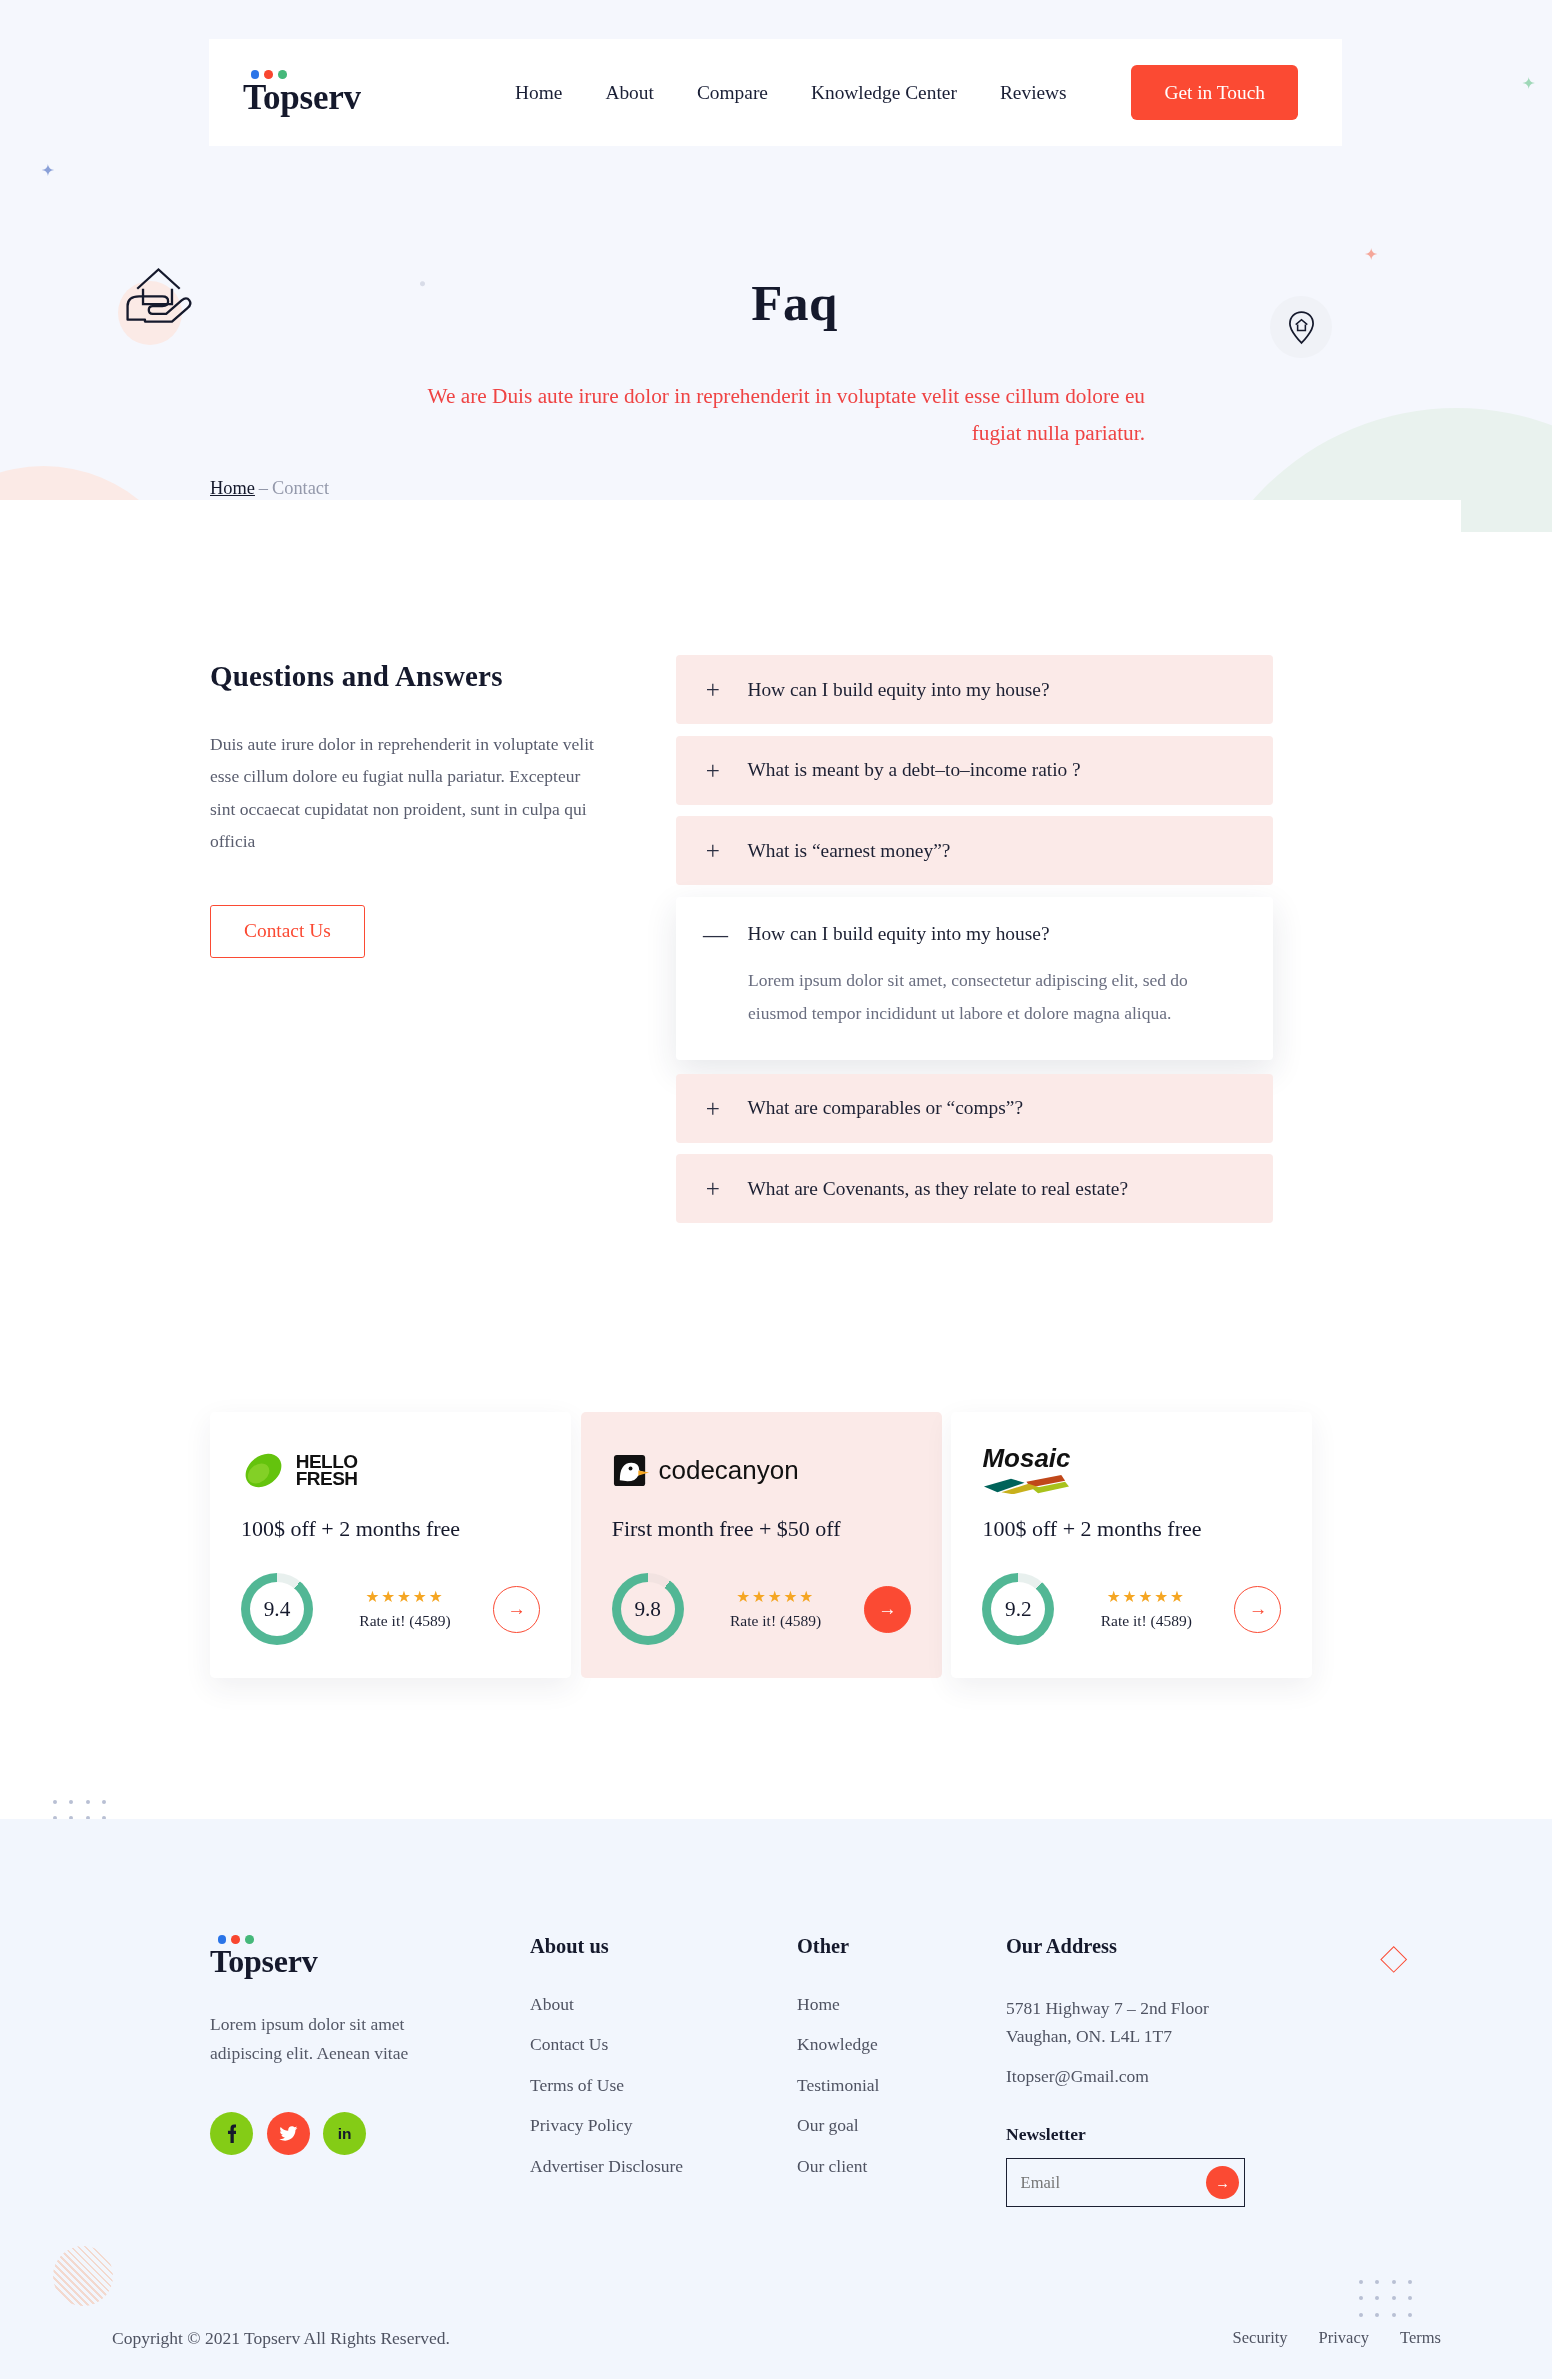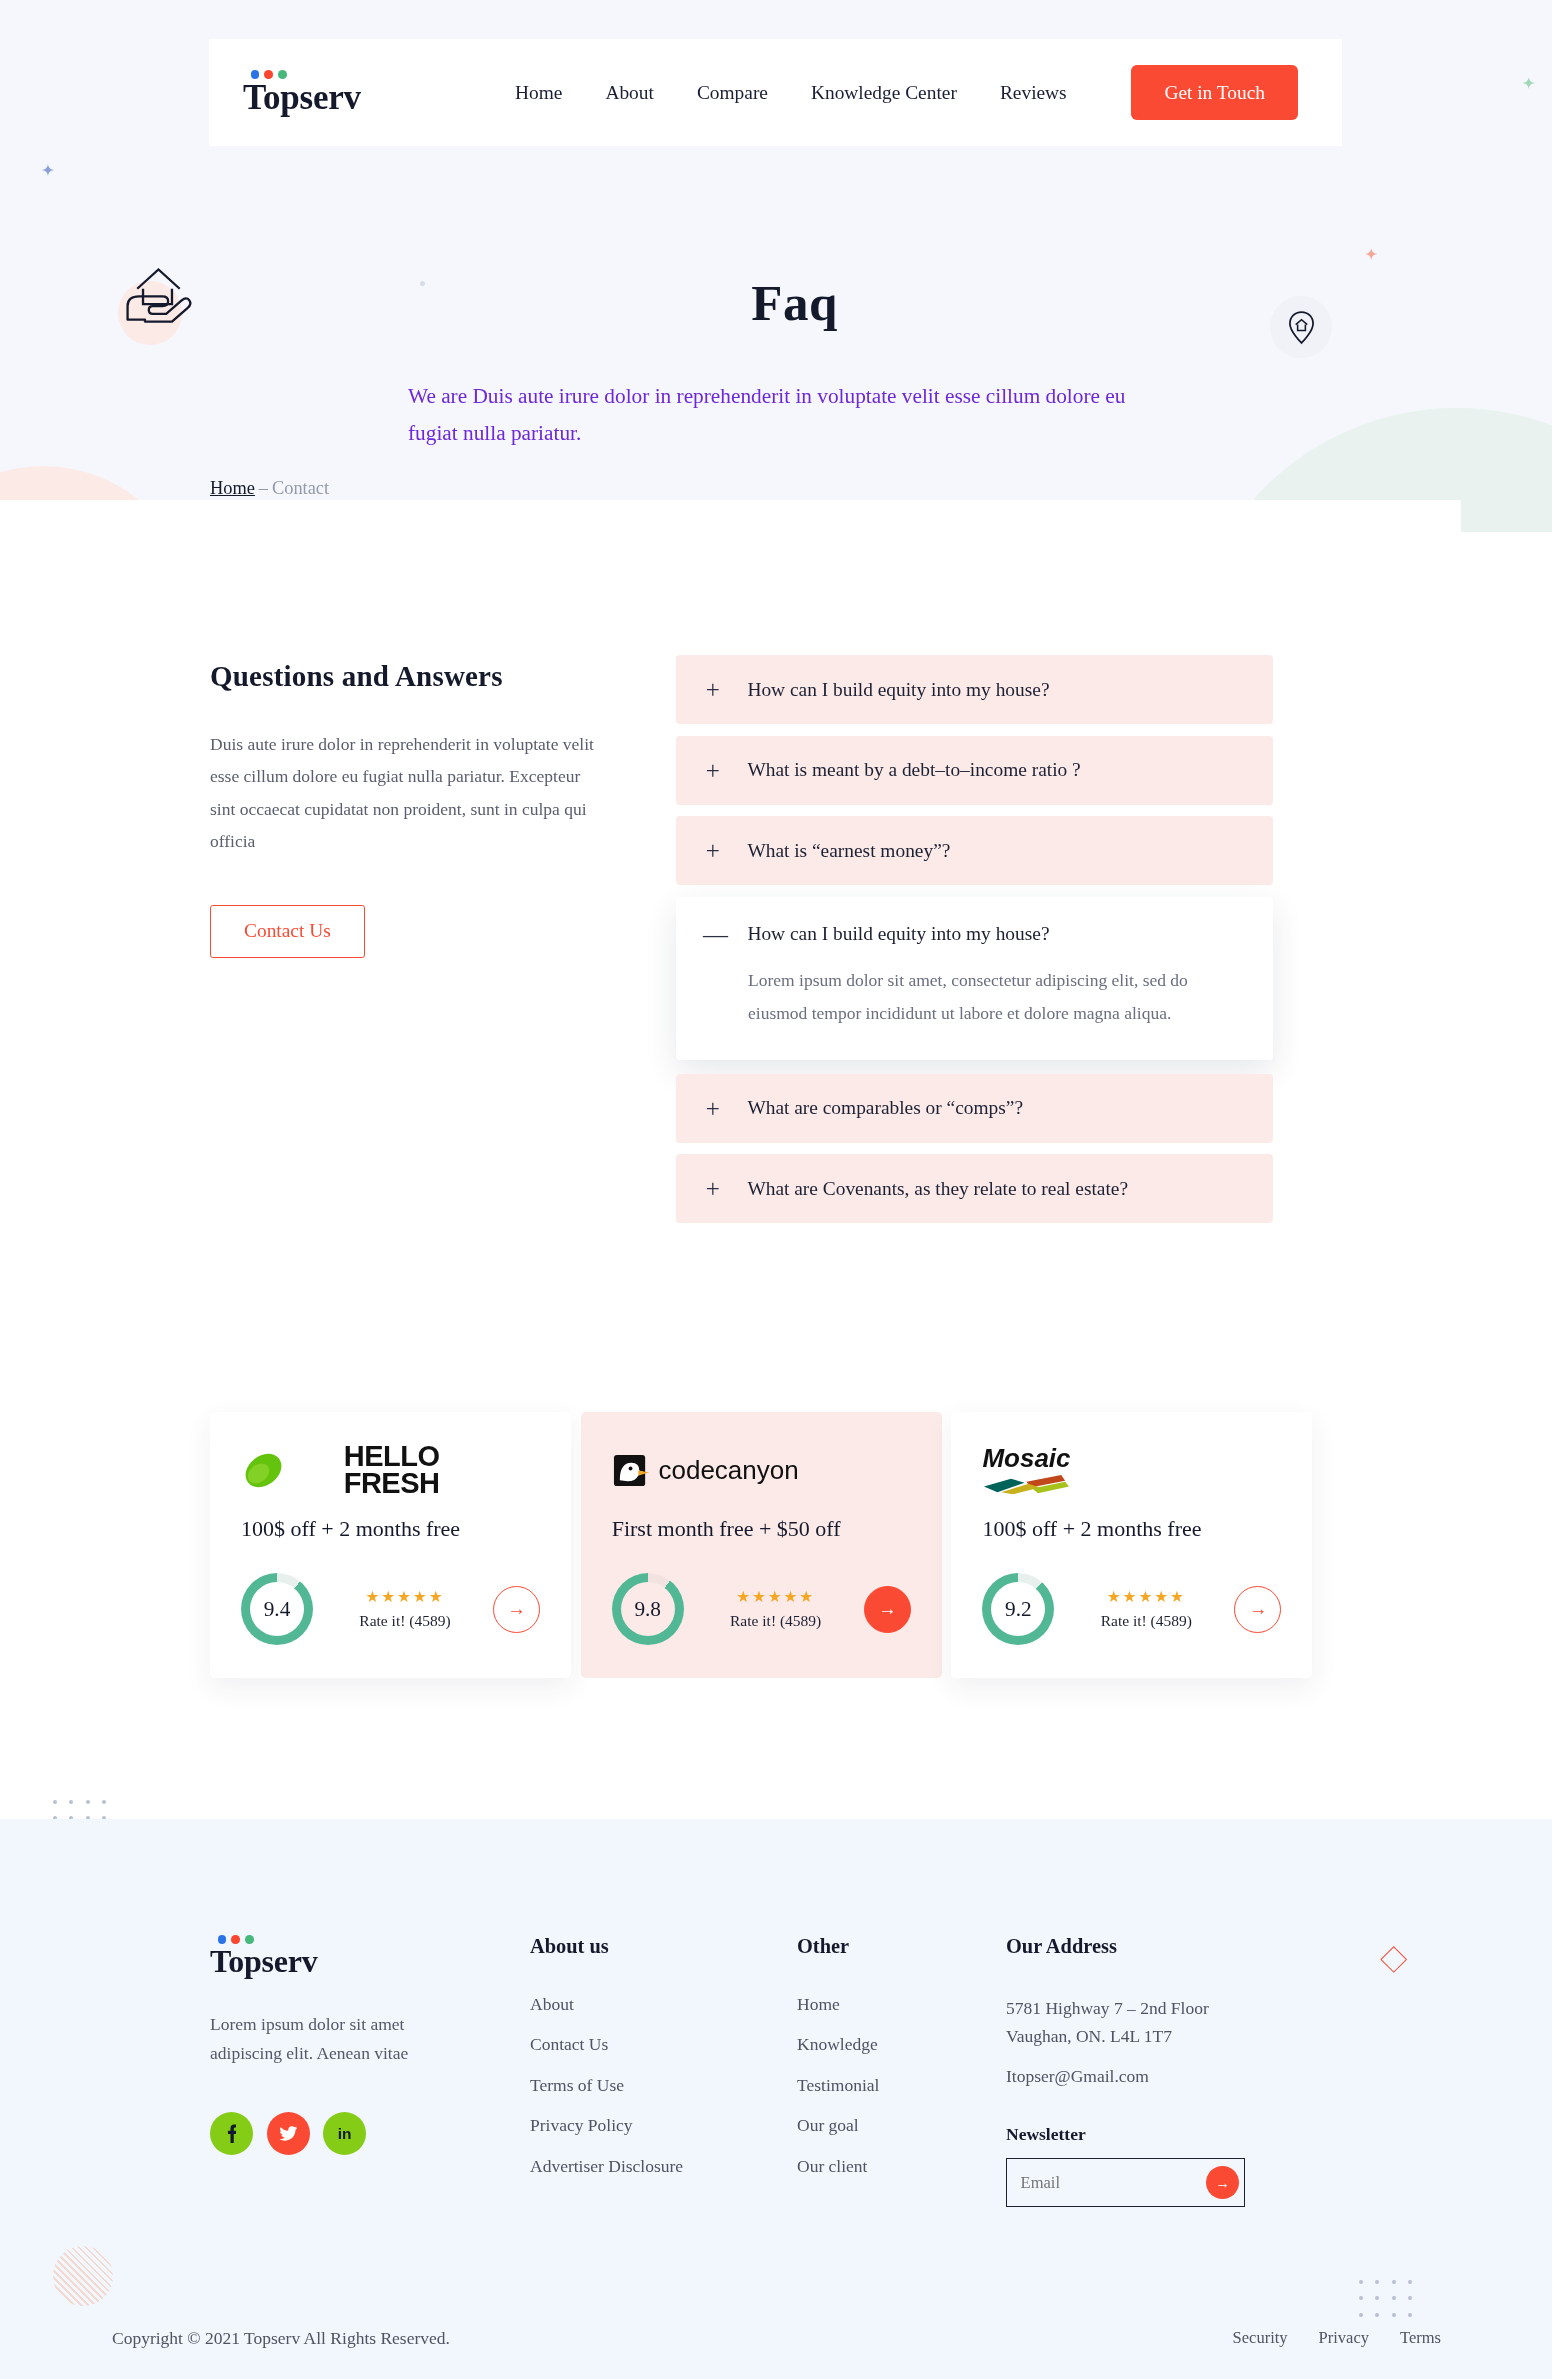--- a/index.html
+++ b/index.html
@@ -100,24 +100,24 @@
     color: #15192c;
     letter-spacing: 0.5px;
     padding-left: 36px;
   }
   .hero-sub {
     position: absolute;
     top: 378px;
     left: 50%;
     transform: translateX(-50%);
     width: 737px;
-    text-align: left;
+    text-align: right;
     font-size: 21.3px;
     line-height: 1.75;
-    color: #6d28d9;
+    color: #ef4444;
   }
   .breadcrumb {
     position: absolute;
     top: 478px;
     left: 210px;
     font-size: 18.4px;
   }
   .breadcrumb .bc-home { color: #15192c; }
   .breadcrumb .bc-sep  { color: #8e93a6; margin: 0 3.9px; }
   .breadcrumb .bc-cur  { color: #9499ab; }
@@ -496,21 +496,21 @@
 </div>
 
 <div class="cards">
 
   <div class="card">
     <div class="card-logo">
       <svg width="45" height="45" viewBox="0 0 46 46" style="margin-right:9.7px;">
         <ellipse cx="23" cy="23" rx="20" ry="15" transform="rotate(-38 23 23)" fill="#64c30d"></ellipse>
         <ellipse cx="18" cy="26" rx="12" ry="9" transform="rotate(-38 18 26)" fill="#8ed42f" opacity="0.75"></ellipse>
       </svg>
-      <div style="font-family:'Liberation Sans',sans-serif; font-weight:bold; font-size:29px; line-height:0.92; color:#111; letter-spacing:-0.5px;margin-left:48px;">
+      <div style="font-family:'Liberation Sans',sans-serif; font-weight:bold; font-size:19px; line-height:0.92; color:#111; letter-spacing:-0.5px;">
         <div>HELLO</div>
         <div>FRESH</div>
       </div>
     </div>
     <div class="card-offer">100$ off + 2 months free</div>
     <div class="card-bottom">
       <div class="score-ring" style="background:conic-gradient(#e8f0ee 0deg 40deg, #52b795 40deg 360deg);">
         <div class="inner" style="background:#ffffff;"></div>
         <span class="score-val">9.4</span>
       </div>

